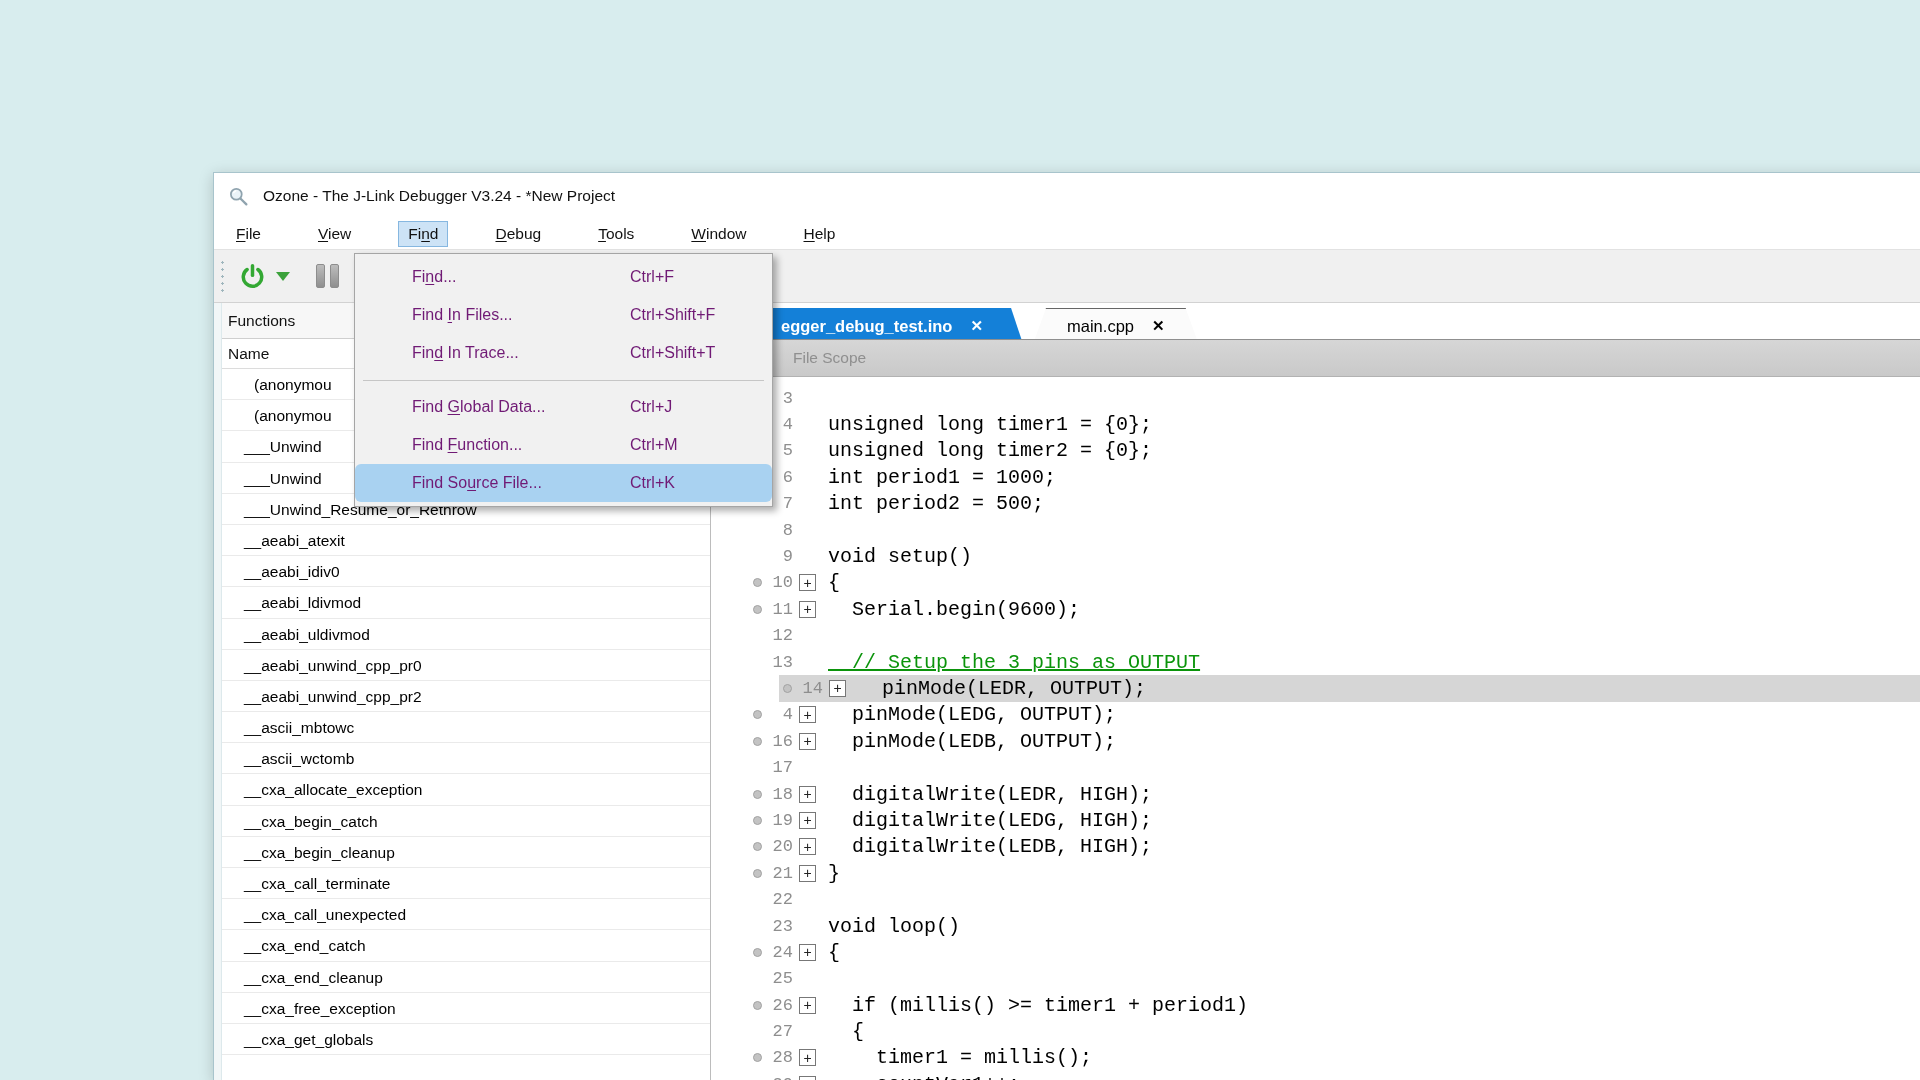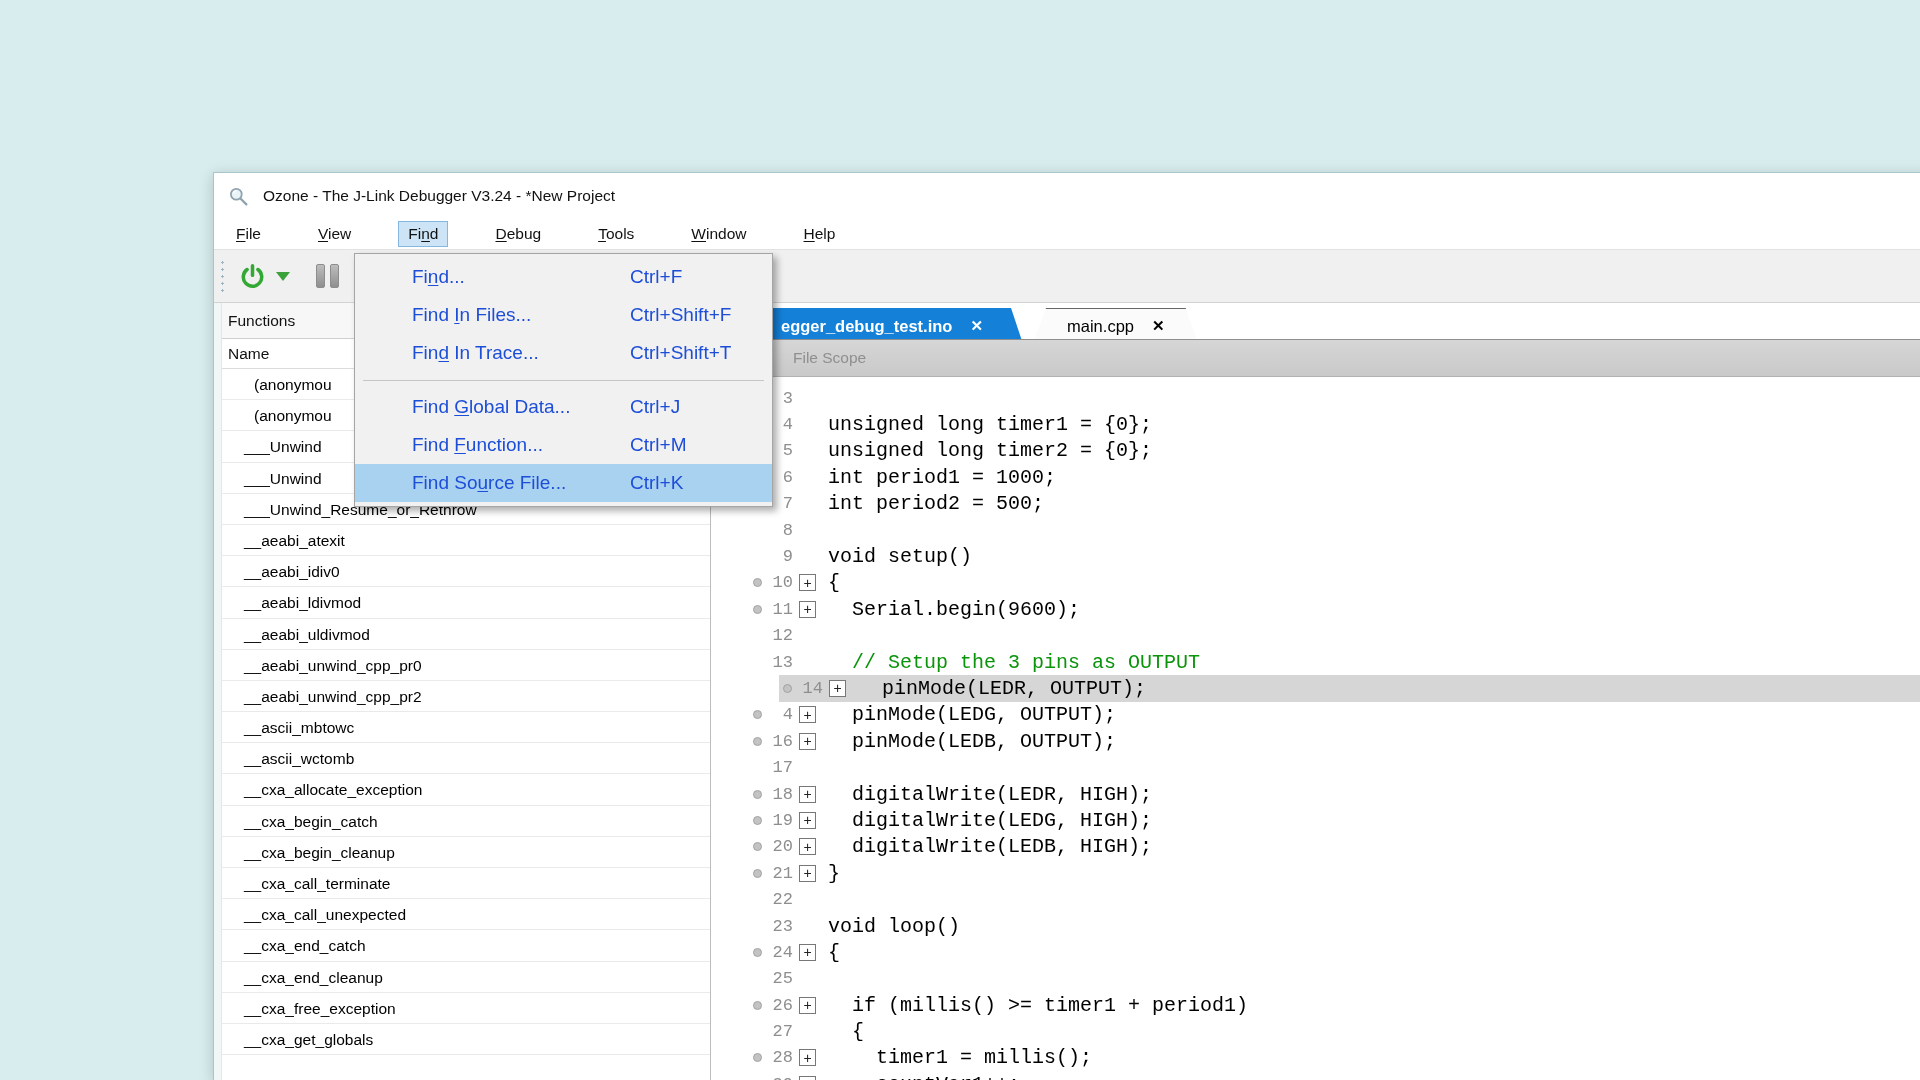--- a/index.html
+++ b/index.html
@@ -79,30 +79,30 @@
   .cline { height:26.4px; display:flex; align-items:center; position:relative; }
   .cline.hl { background:#d6d6d6;margin-left:30px; }
   .cdot { width:17px; display:flex; align-items:center; justify-content:center; flex:0 0 auto; }
   .cdot i { width:9px; height:9px; border-radius:50%; background:#c3c3c3; border:1px solid #a2a2a2; }
   .cnum { width:27px; flex:0 0 auto; text-align:right; font-size:17px; color:#8e8e8e; }
   .cbox { width:17px; height:17px; flex:0 0 auto; margin-left:6px; border:1px solid #777;
     background:#fff; display:flex; align-items:center; justify-content:center;
     font-size:14px; line-height:14px; color:#222; font-family:"Liberation Sans",sans-serif; }
   .cbox.empty { border:none; background:transparent; }
   .ctxt { margin-left:12px; font-size:20px; color:#000; white-space:pre; letter-spacing:0; }
-  .ctxt.cmt { color:#0b940b; }
+  .ctxt.cmt { color:#0b940b;text-decoration:underline; }
   
   .menu-popup { position:absolute; left:140px; top:80px; width:419px;
     background:#f1f1f1; border:1px solid #a5a5a5; box-shadow:4px 4px 7px rgba(0,0,0,0.32);
     padding:4px 0; z-index:50; }
   .pitem { height:38px; position:relative; display:flex; align-items:center;
-    font-size:19px; color:#1d4ed8; }
+    font-size:16px; color:#701a75; }
   .pitem .plabel { position:absolute; left:57px; }
   .pitem .pshort { position:absolute; left:275px; }
-  .pitem.sel { background:#a9d2f1; }
+  .pitem.sel { background:#a9d2f1;border-radius:6px; }
   .psep { height:16px; display:flex; align-items:center; }
   .psep i { display:block; height:1px; background:#c6c6c6; width:calc(100% - 16px); margin:0 auto; }
 </style>
 </head>
 <body>
 
 <div id="stage">
   <div class="window">
 
     <div class="titlebar">

